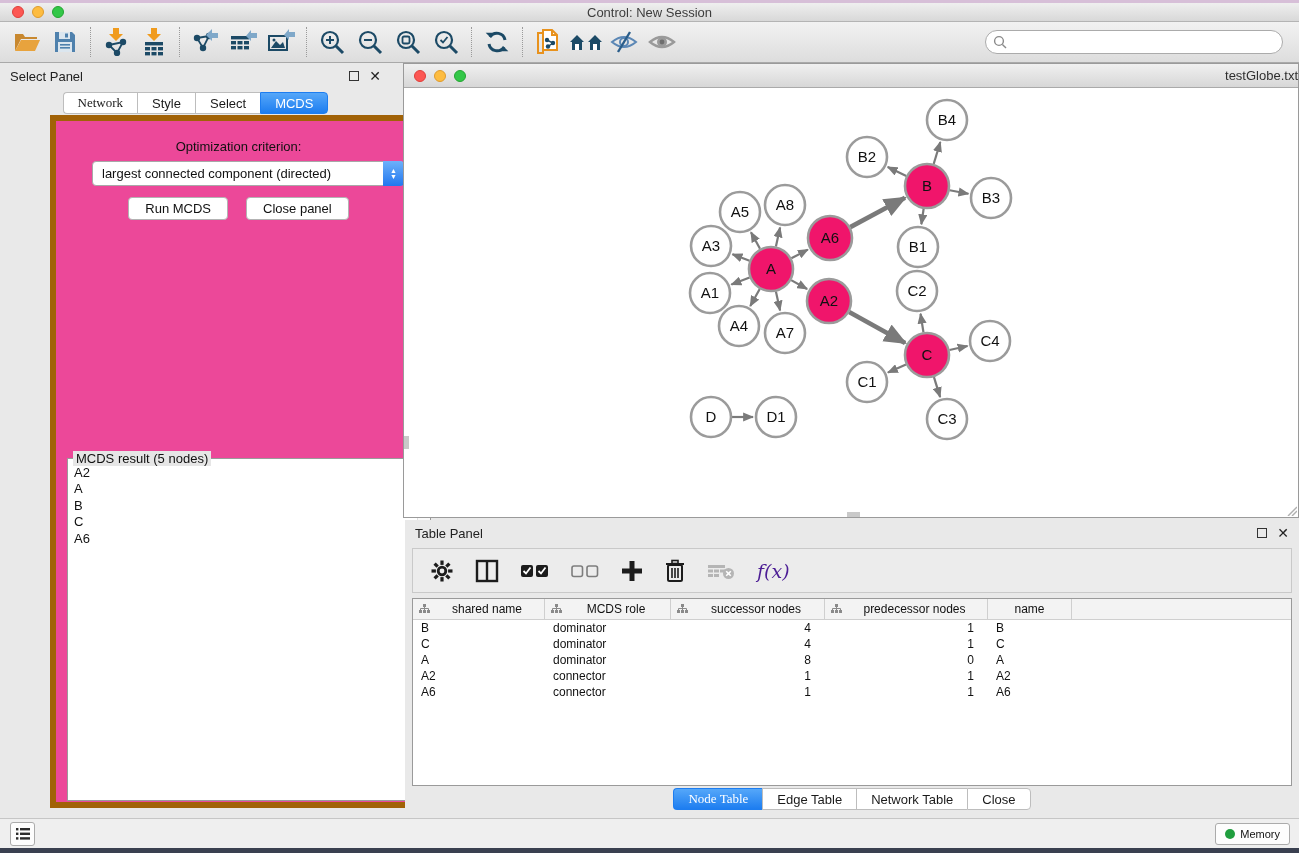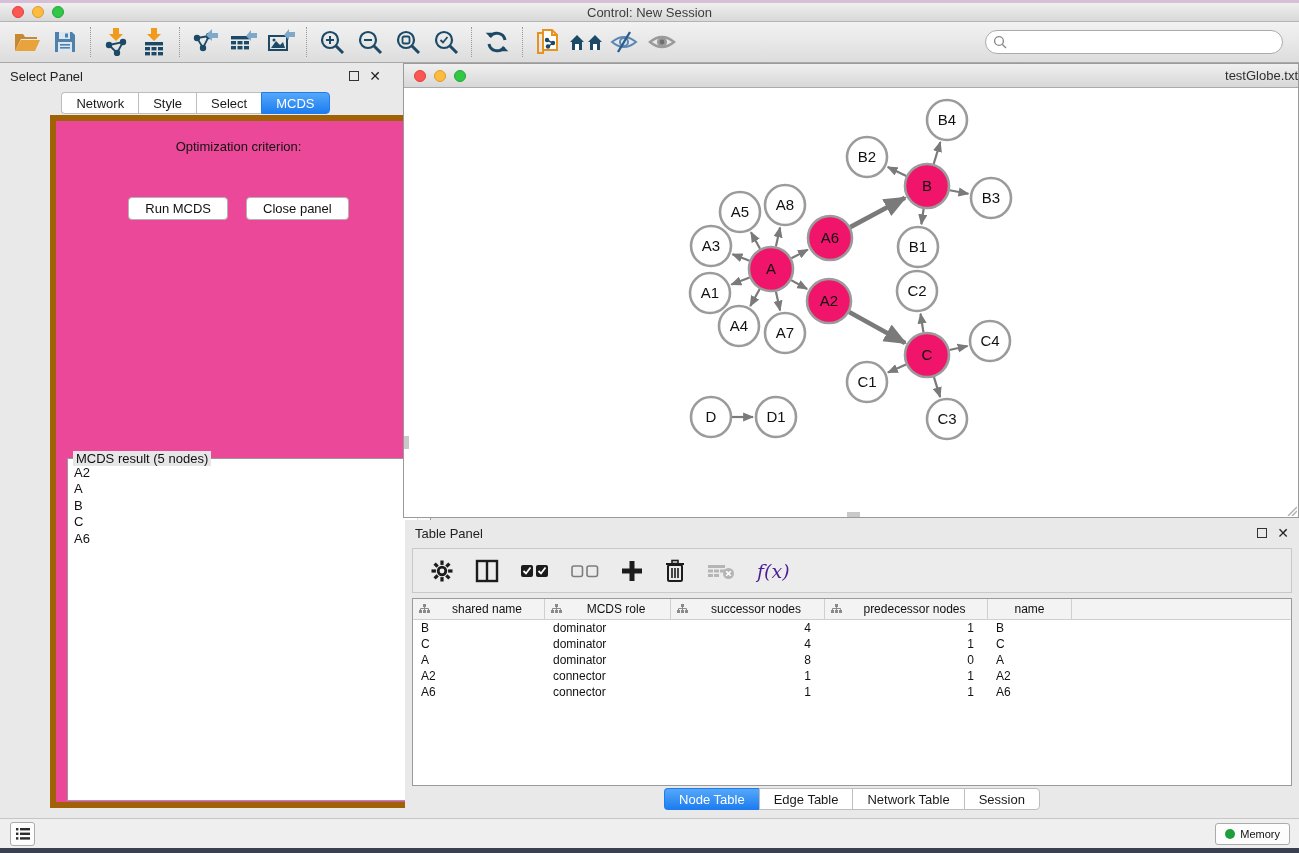--- a/index.html
+++ b/index.html
@@ -31,21 +31,21 @@
   
   .cpanel { position:absolute; left:0; top:63px; width:391px; height:752px; background:#e9e9e9; }
   .panel-head { height:26px; display:flex; align-items:center; padding:0 10px; font-size:13px; color:#222; }
   .panel-head .ph-icons { margin-left:auto; display:flex; gap:10px; align-items:center; }
   .float-box { width:10px; height:10px; border:1.5px solid #333; }
   .close-x { font-size:14px; font-weight:bold; color:#222; line-height:10px; }
   .cp-tabs { position:absolute; left:0; top:29px; width:100%; display:flex; justify-content:center; }
   .seg { display:flex; }
   .seg .tab { height:22px; padding:0 14px; background:#fff; border:1px solid #bdbdbd; border-right:none;
     font-size:13px; color:#1a1a1a; display:flex; align-items:center; }
-  .seg .tab:first-child { border-radius:4px 0 0 4px; }
+  .seg .tab:first-child { border-radius:4px 0 0 4px;font-family:Liberation Serif, serif; }
   .seg .tab:last-child { border-right:1px solid #bdbdbd; border-radius:0 4px 4px 0; }
   .seg .tab.active { background:linear-gradient(#55a7f9,#1d7df0); color:#fff; border-color:#1d7df0; }
   .cp-content { position:absolute; left:7px; top:52px; width:377px; height:693px;
     border:6px solid #a16207; background:#ec4899;margin-left:43px; }
   .opt-label { text-align:center; margin-top:18px; font-size:13px; color:#111; }
   .dropdown { position:absolute; left:36px; top:40px; width:312px; height:25px; background:#fff;
     border:1px solid #a8a8a8; border-radius:4px; display:flex; align-items:center; font-size:13px; color:#111; }
   .dropdown .dd-text { padding-left:9px; flex:1; white-space:nowrap; overflow:hidden; }
   .dropdown .dd-stepper { width:21px; height:25px; margin:-1px; border-radius:0 4px 4px 0;
     background:linear-gradient(#6db1fa,#2277ef); display:flex; flex-direction:column;
@@ -277,20 +277,27 @@
   <div class="cp-tabs">
       <div class="seg" id="cp-tabs">
         <div class="tab">Network</div>
         <div class="tab">Style</div>
         <div class="tab">Select</div>
         <div class="tab active">MCDS</div>
       </div>
     </div>
   <div class="cp-content">
     <div class="opt-label">Optimization criterion:</div>
+    <div class="dropdown">
+      <span class="dd-text">largest connected component (directed)</span>
+      <span class="dd-stepper">
+          <span>▲</span>
+          <span>▼</span>
+        </span>
+    </div>
     <div class="cp-buttons">
       <div class="btn">Run MCDS</div>
       <div class="btn">Close panel</div>
     </div>
     <div class="resultbox">
       <div class="result-list">
         <div class="result-items" id="result-items">
             <div>A2</div>
             <div>A</div>
             <div>B</div>
@@ -552,21 +559,21 @@
           <div class="td" style="width: 163px; text-align: right; padding: 0px 14px 0px 0px;">1</div>
           <div class="td" style="width: 84px; text-align: left; padding: 0px 0px 0px 8px;">A6</div>
         </div>
       </div>
   </div>
   <div class="tp-tabs">
       <div class="seg" id="tp-tabs">
         <div class="tab active">Node Table</div>
         <div class="tab">Edge Table</div>
         <div class="tab">Network Table</div>
-        <div class="tab">Session</div>
+        <div class="tab">Close</div>
       </div>
     </div>
 </div>
 
 <div class="statusbar">
   <div class="status-left-btn">
     <svg width="14" height="12" viewBox="0 0 14 12">
         <g fill="#2c2c2c">
           <rect x="0" y="0" width="2.4" height="2.4"></rect>
           <rect x="4" y="0" width="10" height="2.4"></rect>

